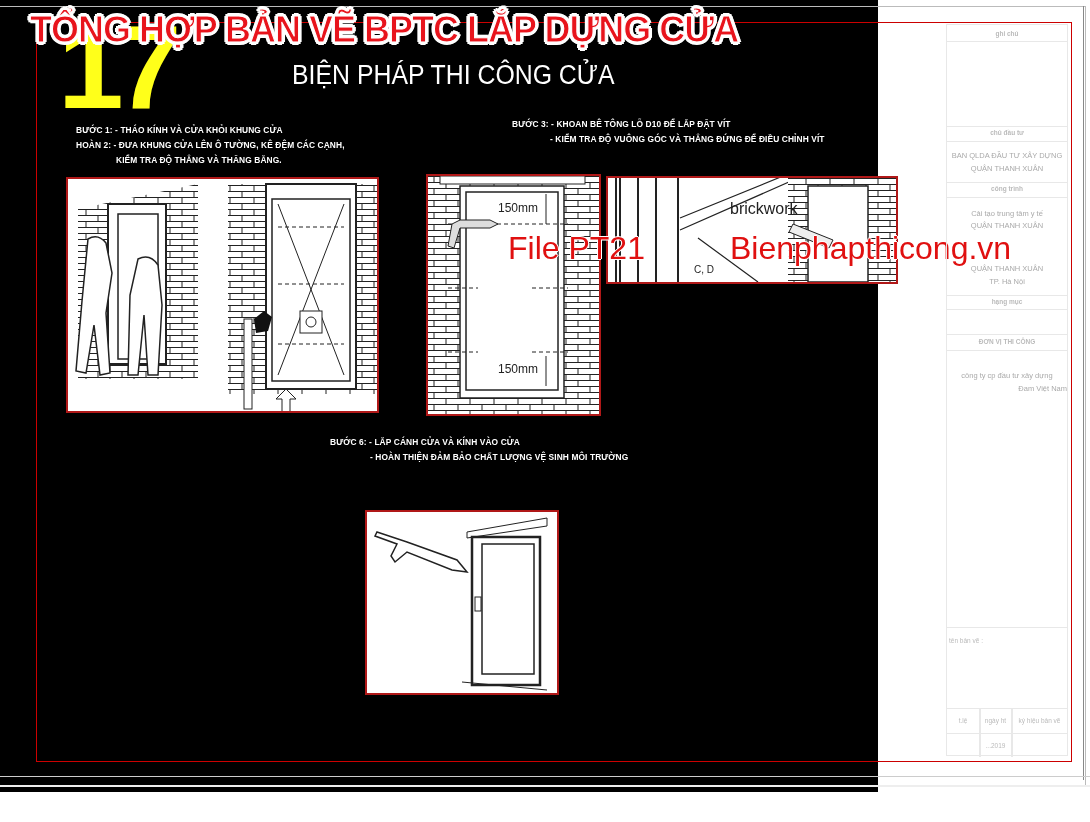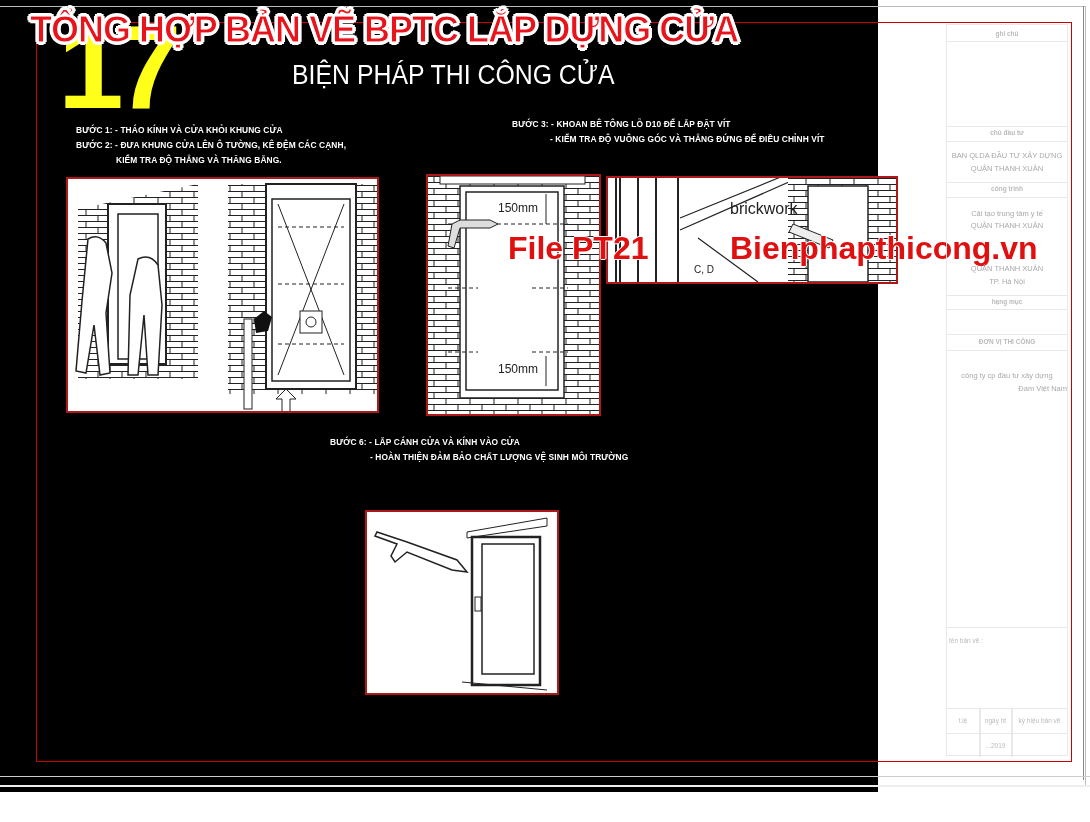--- a/index.html
+++ b/index.html
@@ -17,21 +17,21 @@
   .banner-title { position: absolute; left: 30px; top: 12px; font-size: 36px; font-weight: bold; color: #e8141c; line-height: 1; letter-spacing: -1px;
     -webkit-text-stroke: 1px #ffffff;
     text-shadow: 2px 0 0 #fff, -2px 0 0 #fff, 0 2px 0 #fff, 0 -2px 0 #fff, 2px 2px 0 #fff, -2px -2px 0 #fff, 2px -2px 0 #fff, -2px 2px 0 #fff, 3px 0 0 #fff, -3px 0 0 #fff, 0 3px 0 #fff, 0 -3px 0 #fff; }
   .sub-title { position: absolute; left: 292px; top: 60px; font-size: 27px; color: #ffffff; letter-spacing: 0px; font-weight: normal; transform: scaleX(0.92); transform-origin: left; }
 
   .step-text { position: absolute; color: #fff; font-size: 8.4px; font-weight: bold; line-height: 15px; white-space: nowrap; letter-spacing: 0.1px; }
 
   .pic { position: absolute; background: #fff; border: 2px solid #b01818; overflow: hidden; }
 
   .watermark { position: absolute; font-size: 32px; color: #e01010; font-family: "Liberation Sans", sans-serif; line-height: 1;
-    text-shadow: 1px 0 0 #fff, -1px 0 0 #fff, 0 1px 0 #fff, 0 -1px 0 #fff; font-weight: bold; }
+    text-shadow: 1px 0 0 #fff, -1px 0 0 #fff, 0 1px 0 #fff, 0 -1px 0 #fff; }
   .zalo { position: absolute; left: 24px; top: 728px; font-size: 43px; font-weight: bold; color: #e8141c; line-height: 1; letter-spacing: -1px;
     text-shadow: 3px 0 0 #fff, -3px 0 0 #fff, 0 3px 0 #fff, 0 -3px 0 #fff, 2px 2px 0 #fff, -2px -2px 0 #fff, 2px -2px 0 #fff, -2px 2px 0 #fff; }
 
   
   .tb { position: absolute; left: 946px; top: 24px; width: 122px; height: 732px; border: 1.5px solid #e8e8e8; }
   .tb-row { position: absolute; left: 0; width: 100%; border-top: 1.5px solid #e8e8e8; }
   .tb-label { position: absolute; left: 0; width: 100%; text-align: center; color: #bbb; font-size: 6.5px; font-weight: bold; }
   .tb-val { position: absolute; left: 0; width: 100%; text-align: center; color: #aaa; font-size: 7.5px; line-height: 12px; }
   .tb-cell { position: absolute; color: #bbb; font-size: 6.5px; text-align: center; }
   .tb-vline { position: absolute; width: 1.5px; background: #e8e8e8; }
@@ -43,21 +43,21 @@
   <div class="frame-outer"></div>
   <div class="frame-vline"></div>
   <div class="frame-red"></div>
 
   <div class="big-number">17</div>
   <div class="banner-title">TỔNG HỢP BẢN VẼ BPTC LẮP DỰNG CỬA</div>
   <div class="sub-title">BIỆN PHÁP THI CÔNG CỬA</div>
 
   <div class="step-text" style="left:76px; top:123px;">
     <div>BƯỚC 1: - THÁO KÍNH VÀ CỬA KHỎI KHUNG CỬA</div>
-    <div>BƯỚC 2: - ĐƯA KHUNG CỬA LÊN Ô TƯỜNG, KÊ ĐỆM CÁC CẠNH,</div>
+    <div>HOÀN 2: - ĐƯA KHUNG CỬA LÊN Ô TƯỜNG, KÊ ĐỆM CÁC CẠNH,</div>
     <div style="padding-left:40px;">KIỂM TRA ĐỘ THẲNG VÀ THĂNG BẰNG.</div>
   </div>
 
   <div class="step-text" style="left:500px; top:117px;margin-left:12px;">
     <div>BƯỚC 3: - KHOAN BÊ TÔNG LỖ D10 ĐỂ LẮP ĐẶT VÍT</div>
     <div style="padding-left:38px;">- KIỂM TRA ĐỘ VUÔNG GÓC VÀ THẲNG ĐỨNG ĐỂ ĐIỀU CHỈNH VÍT</div>
   </div>
 
   <div class="step-text" style="left:330px; top:435px;">
     <div>BƯỚC 6: - LẮP CÁNH CỬA VÀ KÍNH VÀO CỬA</div>

